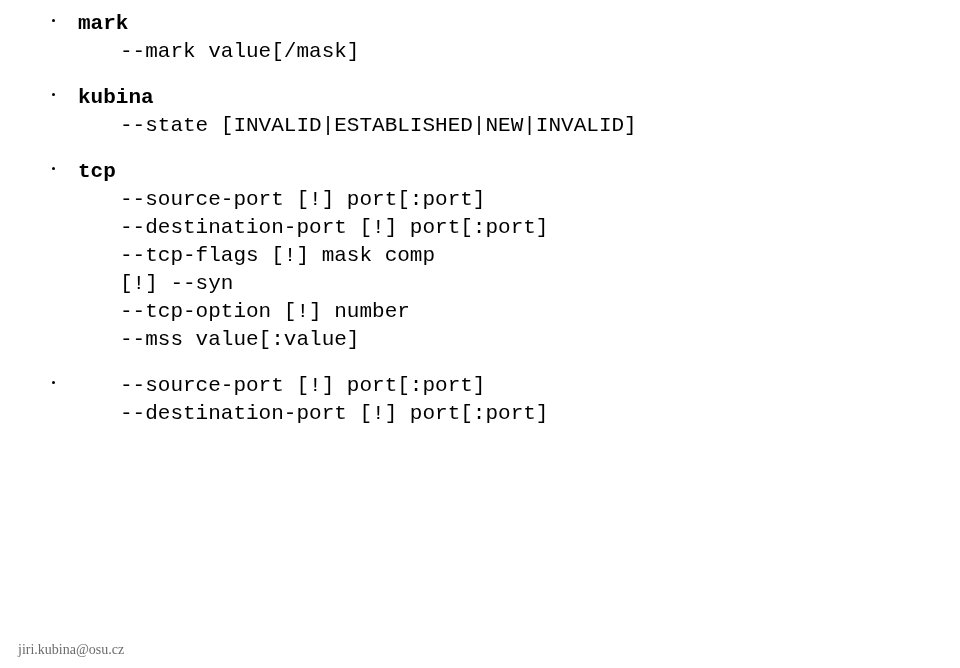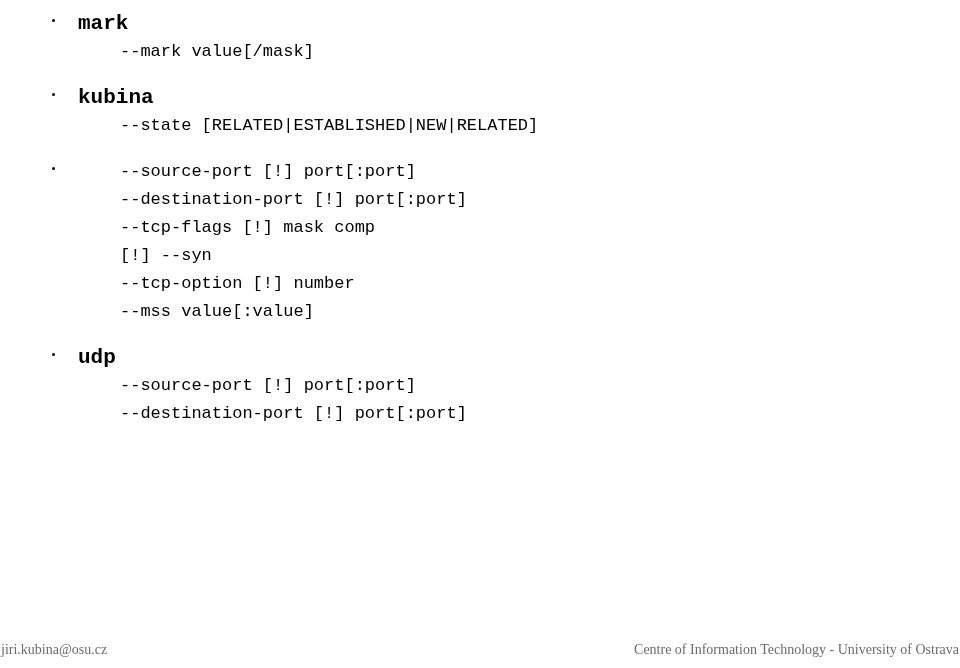--- a/index.html
+++ b/index.html
@@ -33,31 +33,31 @@
     border-radius: 50%;
   }
   .head {
     margin-left: 38px;
     font-size: 21px;
     font-weight: bold;
     line-height: 28px;
   }
   .body {
     margin-left: 80px;
-    font-size: 17px;
+    font-size: 21px;
     line-height: 28px;
     white-space: pre-wrap;
   }
   .footer {
     position: absolute;
     bottom: 10px;
     left: 0;
     width: 960px;
     box-sizing: border-box;
-    padding: 0 1px;
+    padding: 0 18px;
     display: flex;
     justify-content: space-between;
     font-family: "Comic Sans MS", "Segoe Script", cursive;
     font-size: 14px;
     color: #6b6b6b;
   }
 </style>
 </head>
 <body>
 
@@ -66,38 +66,37 @@
   <div class="section">
     <div class="bullet"></div>
     <div class="head">mark</div>
     <div class="body">--mark value[/mask]</div>
   </div>
 
 
   <div class="section">
     <div class="bullet"></div>
     <div class="head">kubina</div>
-    <div class="body">--state [RELATED|ESTABLISHED|NEW|RELATED]</div>
+    <div class="body">--state [INVALID|ESTABLISHED|NEW|INVALID]</div>
   </div>
 
   <div class="section">
     <div class="bullet"></div>
+    <div class="head">tcp</div>
     <div class="body">--source-port [!] port[:port]
 --destination-port [!] port[:port]
 --tcp-flags [!] mask comp
 [!] --syn
 --tcp-option [!] number
 --mss value[:value]</div>
   </div>
 
   <div class="section">
     <div class="bullet"></div>
-    <div class="head">udp</div>
     <div class="body">--source-port [!] port[:port]
 --destination-port [!] port[:port]</div>
   </div>
 
   <div class="footer">
     <span>jiri.kubina@osu.cz</span>
-    <span>Centre of Information Technology - University of Ostrava</span>
   </div>
 
 </div>
 
 </body></html>

